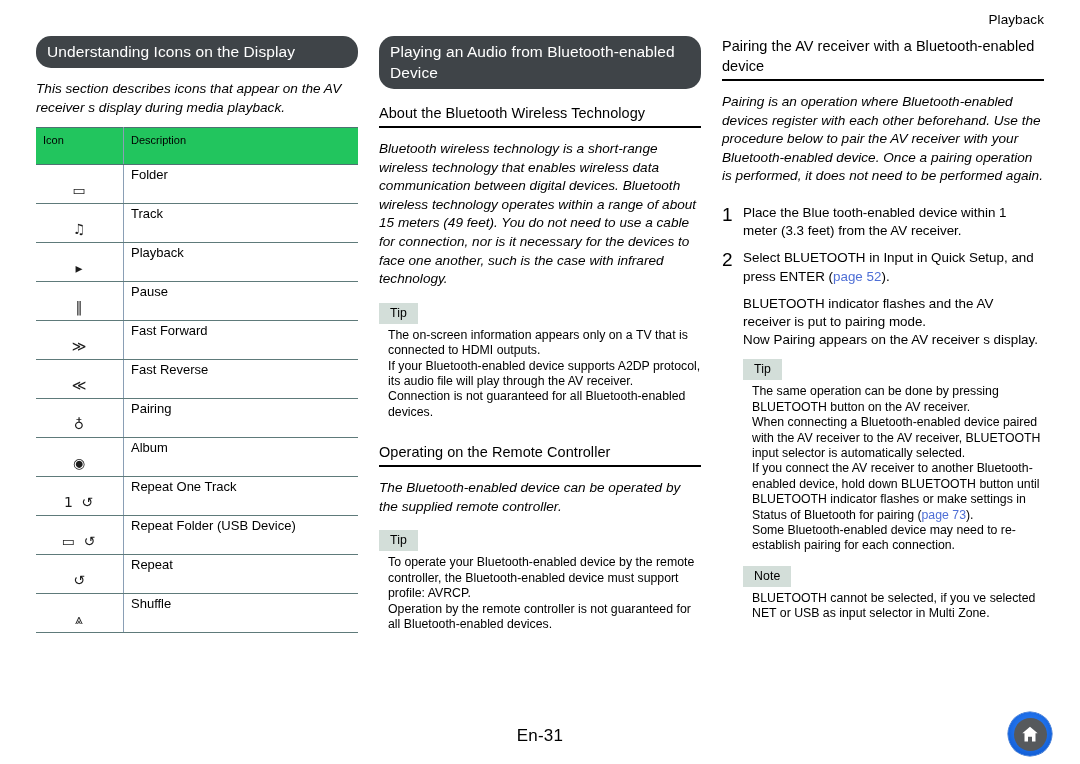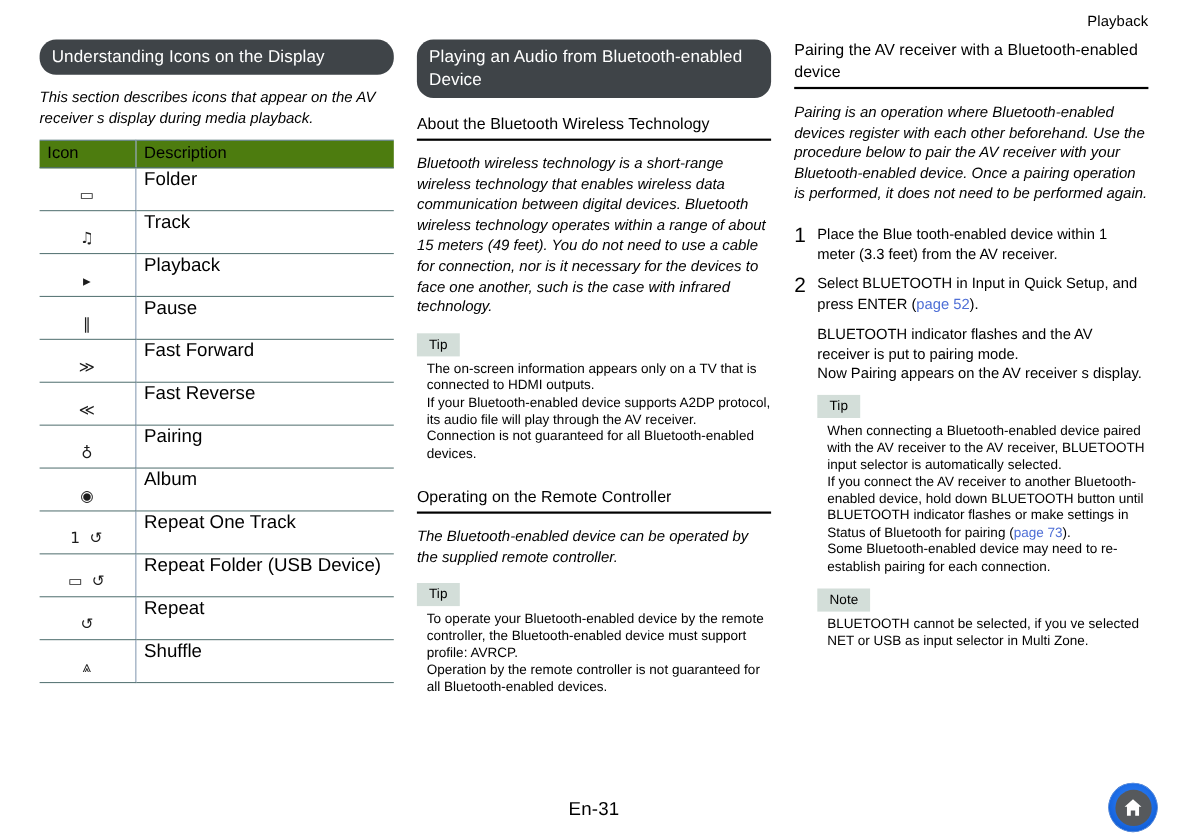--- a/index.html
+++ b/index.html
@@ -77,46 +77,46 @@
   .gap-18 { height: 18px; }
   .gap-22 { height: 22px; }
 
   
   table.icon-table {
     border-collapse: collapse;
     width: 322px;
     table-layout: fixed;
   }
   table.icon-table thead th {
-    background: #4d7c0f;
-    font-size: 15px;
+    background: #22c55e;
+    font-size: 11px;
     font-weight: normal;
     text-align: left;
-    padding: 3px 6px 4px 7px;
+    padding: 3px 6px 16px 7px;
     border-top: 1.2px solid #4f7272;
     border-bottom: 1.2px solid #4f7272;
     vertical-align: middle;
     height: 17px;
   }
   table.icon-table thead th.c-icon { width: 74px; border-right: 1.2px solid #8a9fb5; }
   table.icon-table tbody td {
     border-bottom: 1.2px solid #5e7a7a;
     padding: 0;
     vertical-align: top;
     height: 34px;
   }
   table.icon-table tbody td.c-icon {
     width: 74px;
     border-right: 1.2px solid #8a9fb5;
     text-align: center;
     vertical-align: bottom;
     padding-bottom: 4px;
   }
   table.icon-table tbody td.c-desc {
-    font-size: 17px;
+    font-size: 13px;
     line-height: 15px;
     padding: 2px 0 0 7px;
   }
   .glyph {
     display: inline-block;
     font-family: "DejaVu Sans", sans-serif;
     font-size: 14px;
     line-height: 14px;
     color: #1c1c1c;
     letter-spacing: 1px;
@@ -332,20 +332,21 @@
       <p>BLUETOOTH  indicator flashes and the AV receiver is put to pairing mode.</p>
       <p> Now Pairing  appears on the AV receiver s display.</p>
     </div>
 
     <div class="gap-10"></div>
 
     <div class="badge-wrap" style="padding-left:21px">
       <span class="badge">Tip</span>
     </div>
     <div class="note-body" style="padding-left:30px" id="right-tip">
+      <p>The same operation can be done by pressing BLUETOOTH button on the AV receiver.</p>
         <p>When connecting a Bluetooth-enabled device paired with the AV receiver to the AV receiver, BLUETOOTH input selector is automatically selected.</p>
         <p><span>If you connect the AV receiver to another Bluetooth-enabled device, hold down BLUETOOTH button until BLUETOOTH  indicator flashes or make settings in  Status  of  Bluetooth   for pairing (</span><span class="link">page 73</span><span>).</span></p>
       <p>Some Bluetooth-enabled device may need to re-establish pairing for each connection.</p>
     </div>
 
     <div class="gap-12"></div>
 
     <div class="badge-wrap" style="padding-left:21px">
       <span class="badge">Note</span>
     </div>

